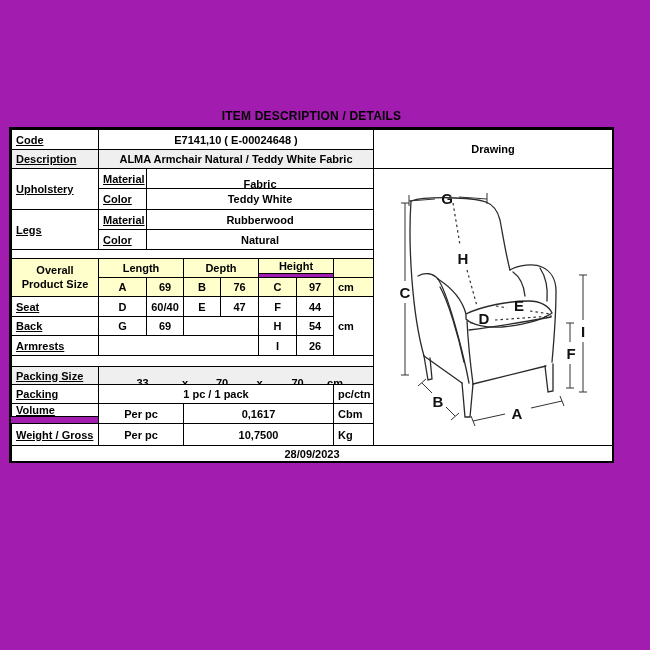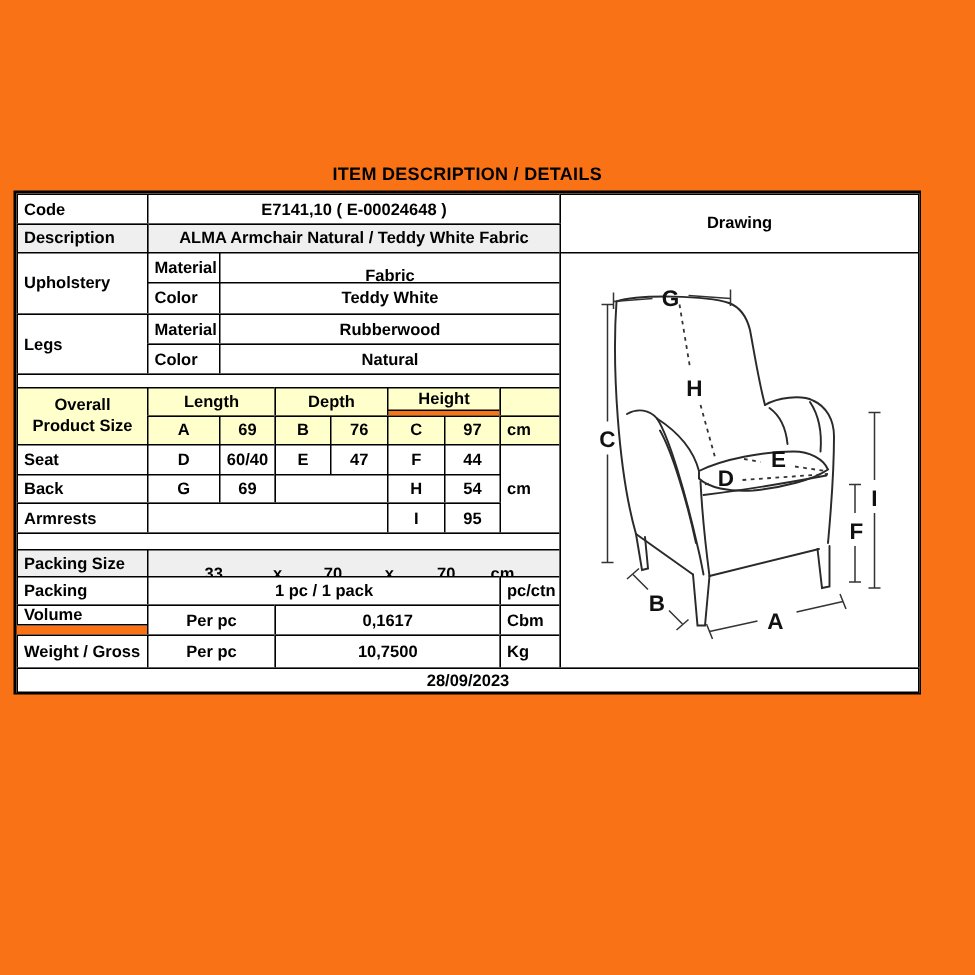--- a/index.html
+++ b/index.html
@@ -1,25 +1,25 @@
 <!DOCTYPE html>
 <html><head>
 <meta charset="utf-8">
 <style>
   html,body{margin:0;padding:0;background:#fff;}
-  #page{position:relative;width:650px;height:650px;background:#f97316;overflow:hidden;
+  #page{position:relative;width:650px;height:650px;background:#a21caf;overflow:hidden;
         font-family:"Liberation Sans",sans-serif;color:#000;}
   #sheet-title{position:absolute;left:9px;top:109px;width:605px;height:16px;
         text-align:center;font-weight:bold;font-size:12px;letter-spacing:.2px;}
   #outer-frame{position:absolute;left:9px;top:127px;width:605px;height:336px;
         box-sizing:border-box;border:2px solid #000;}
   .c{position:absolute;box-sizing:border-box;border:1px solid #000;background:#fff;
      font-size:11px;font-weight:bold;display:flex;align-items:center;justify-content:center;
      white-space:nowrap;overflow:hidden;}
-  .l{justify-content:flex-start;padding-left:4px;}
+  .l{justify-content:flex-start;padding-left:4px;text-decoration:underline;}
   .u{justify-content:flex-start;padding-left:4px;}
   .gray{background:#EFEFEF;}
   .yellow{background:#FFFFCC;}
   .wrap{white-space:normal;text-align:center;line-height:1.2;padding:0 8px;}
   .ps-row{padding:16px;}
   .ps-row span{display:inline-block;text-align:center;flex:0 0 auto;}
   #drawing-body{display:block;padding:0;}
   svg text{font-family:"Liberation Sans",sans-serif;font-weight:bold;font-size:15px;fill:#111;}
 </style>
 </head>
@@ -77,21 +77,21 @@
   <div class="c l" style="left:11px;top:316px;width:88px;height:20px">Back</div>
   <div class="c" style="left:98px;top:316px;width:49px;height:20px">G</div>
   <div class="c" style="left:146px;top:316px;width:38px;height:20px">69</div>
   <div class="c" style="left:183px;top:316px;width:76px;height:20px"></div>
   <div class="c" style="left:258px;top:316px;width:39px;height:20px">H</div>
   <div class="c" style="left:296px;top:316px;width:38px;height:20px">54</div>
 
   <div class="c l" style="left:11px;top:335px;width:88px;height:21px">Armrests</div>
   <div class="c" style="left:98px;top:335px;width:161px;height:21px"></div>
   <div class="c" style="left:258px;top:335px;width:39px;height:21px">I</div>
-  <div class="c" style="left:296px;top:335px;width:38px;height:21px">95</div>
+  <div class="c" style="left:296px;top:335px;width:38px;height:21px">26</div>
 
   <div class="c" style="left:11px;top:355px;width:363px;height:12px"></div>
 
   <div class="c l gray" style="left:11px;top:366px;width:88px;height:19px">Packing Size</div>
   <div class="c gray ps-row" style="left:98px;top:366px;width:276px;height:19px">
     <span style="width:48px">33</span>
     <span style="width:37px">x</span>
     <span style="width:37px">70</span>
     <span style="width:38px">x</span>
     <span style="width:38px">70</span>

